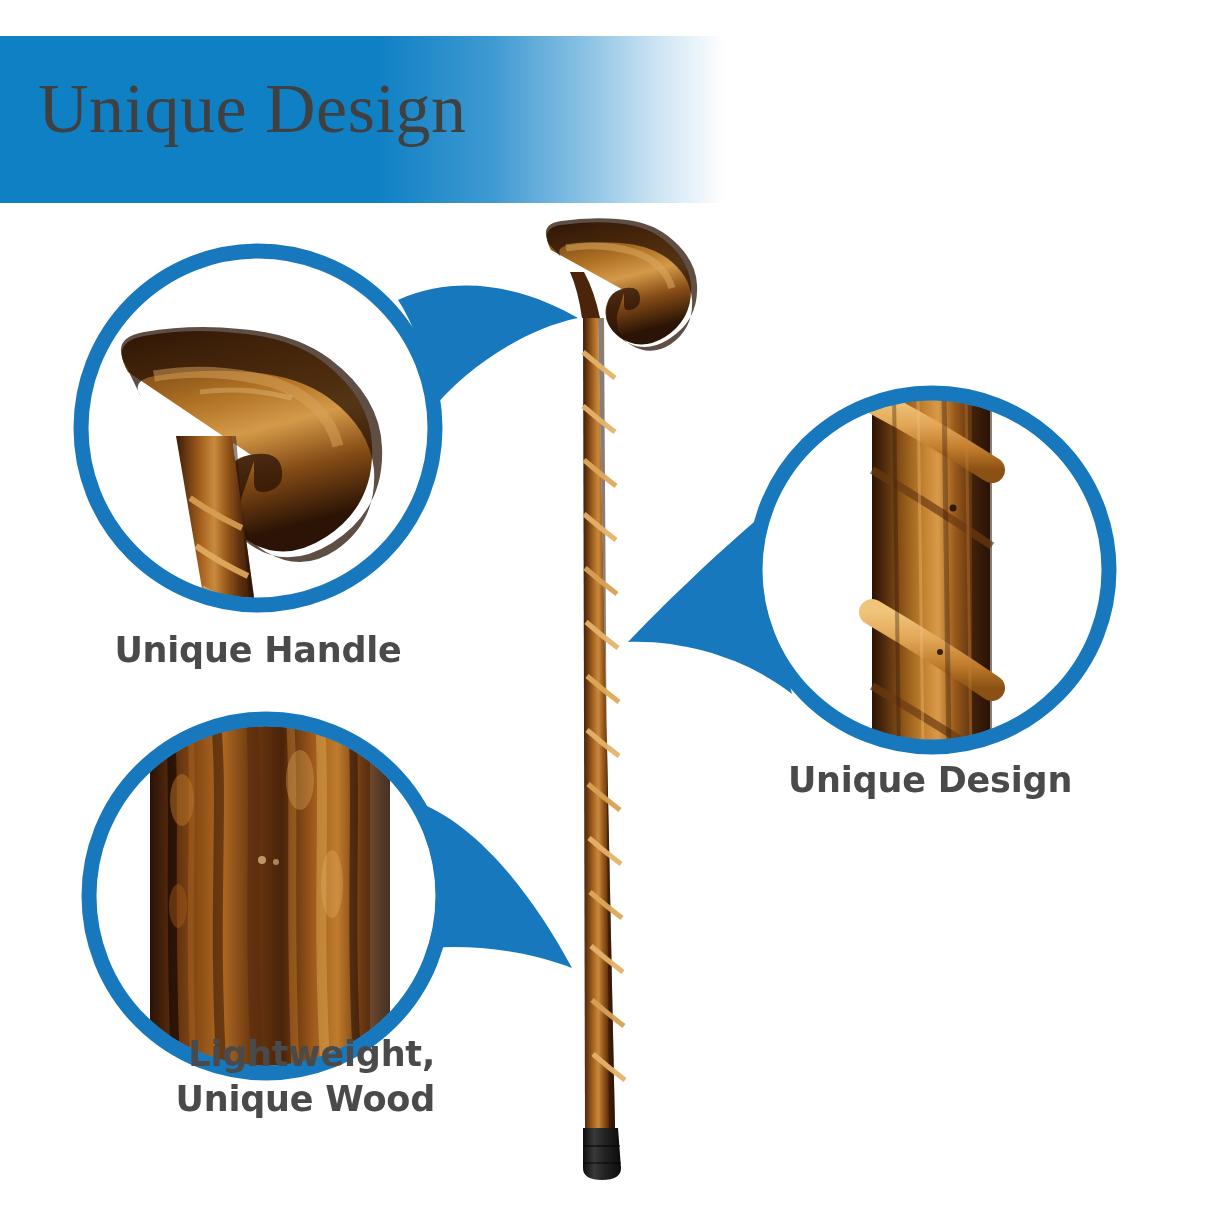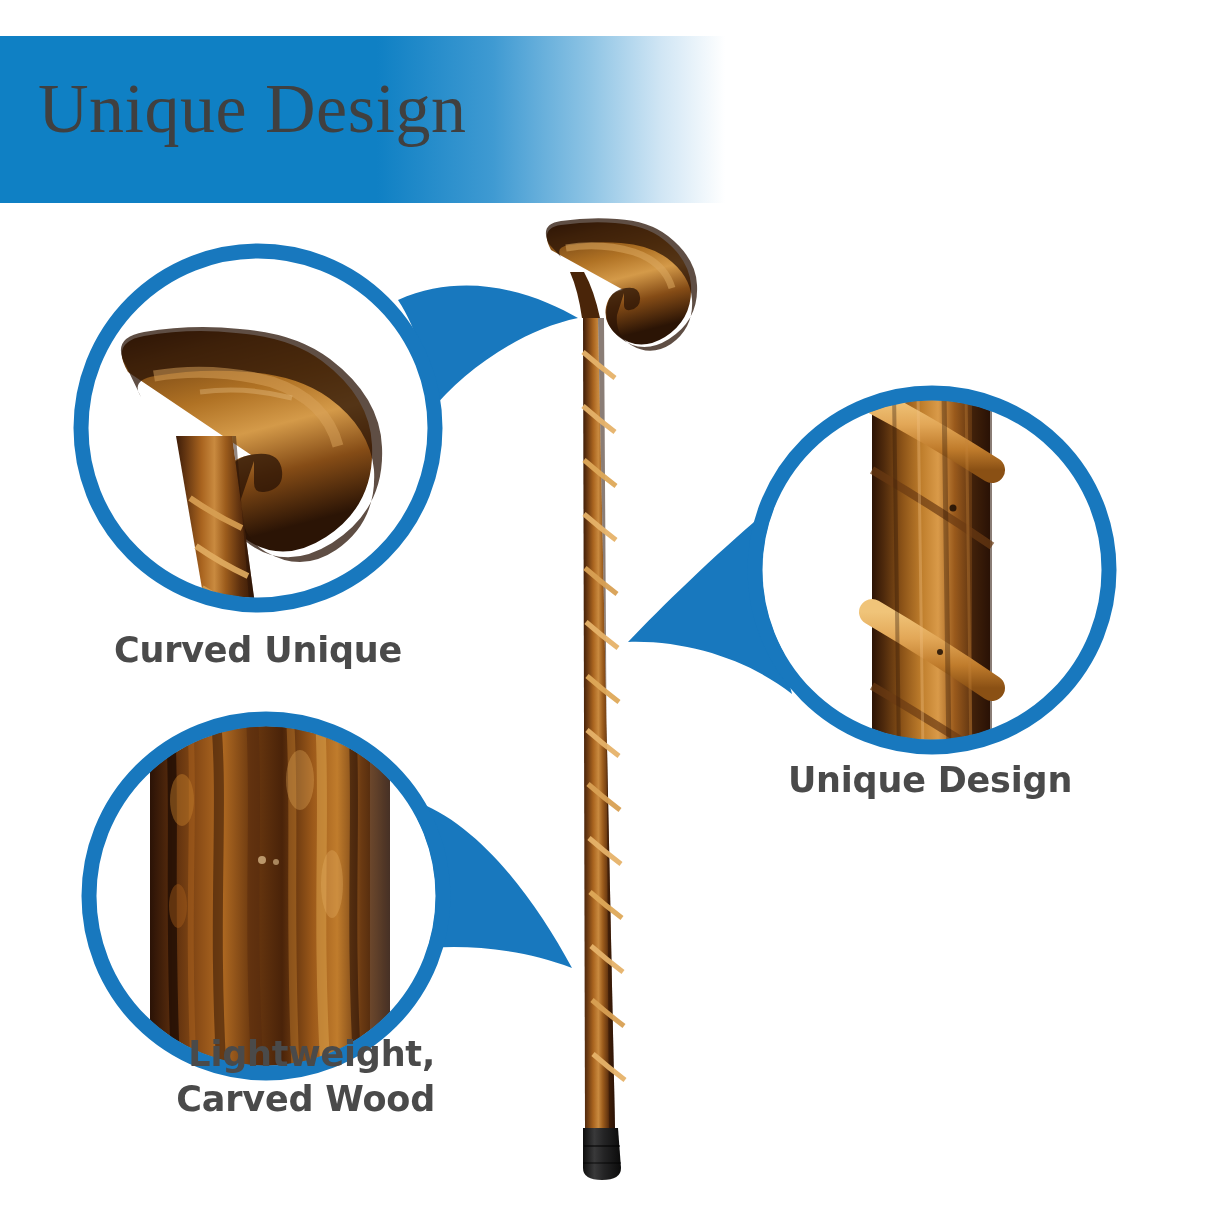--- a/index.html
+++ b/index.html
@@ -363,19 +363,19 @@
           <ellipse cx="332" cy="884" rx="11" ry="34" fill="#e8b468" opacity="0.4"></ellipse>
           <circle cx="262" cy="860" r="4" fill="#f0d2a0" opacity="0.8"></circle>
           <circle cx="276" cy="862" r="3" fill="#f0d2a0" opacity="0.7"></circle>
         </g>
       </g>
 
       <circle cx="266" cy="896" r="177" fill="none" stroke="#1878be" stroke-width="15"></circle>
     </g>
   </svg>
 
-  <div class="caption" id="caption-curved-handle">Curved Unique</div>
+  <div class="caption" id="caption-curved-handle">Unique Handle</div>
 
   <div class="caption" id="caption-carved-design">Unique Design</div>
 
-  <div class="caption" id="caption-natural-wood"><span>Lightweight,</span><br><span>Carved Wood</span></div>
+  <div class="caption" id="caption-natural-wood"><span>Lightweight,</span><br><span>Unique Wood</span></div>
 
 </div>
 
 </body></html>

